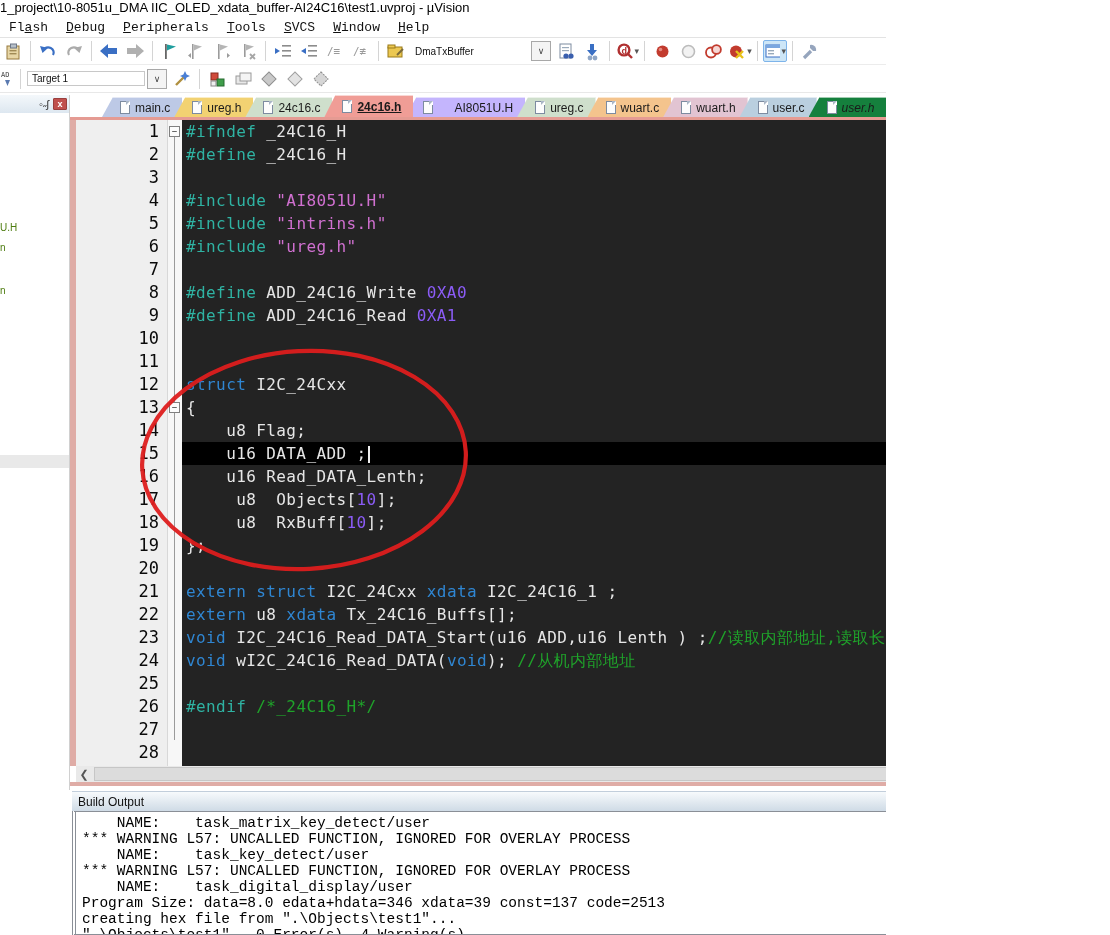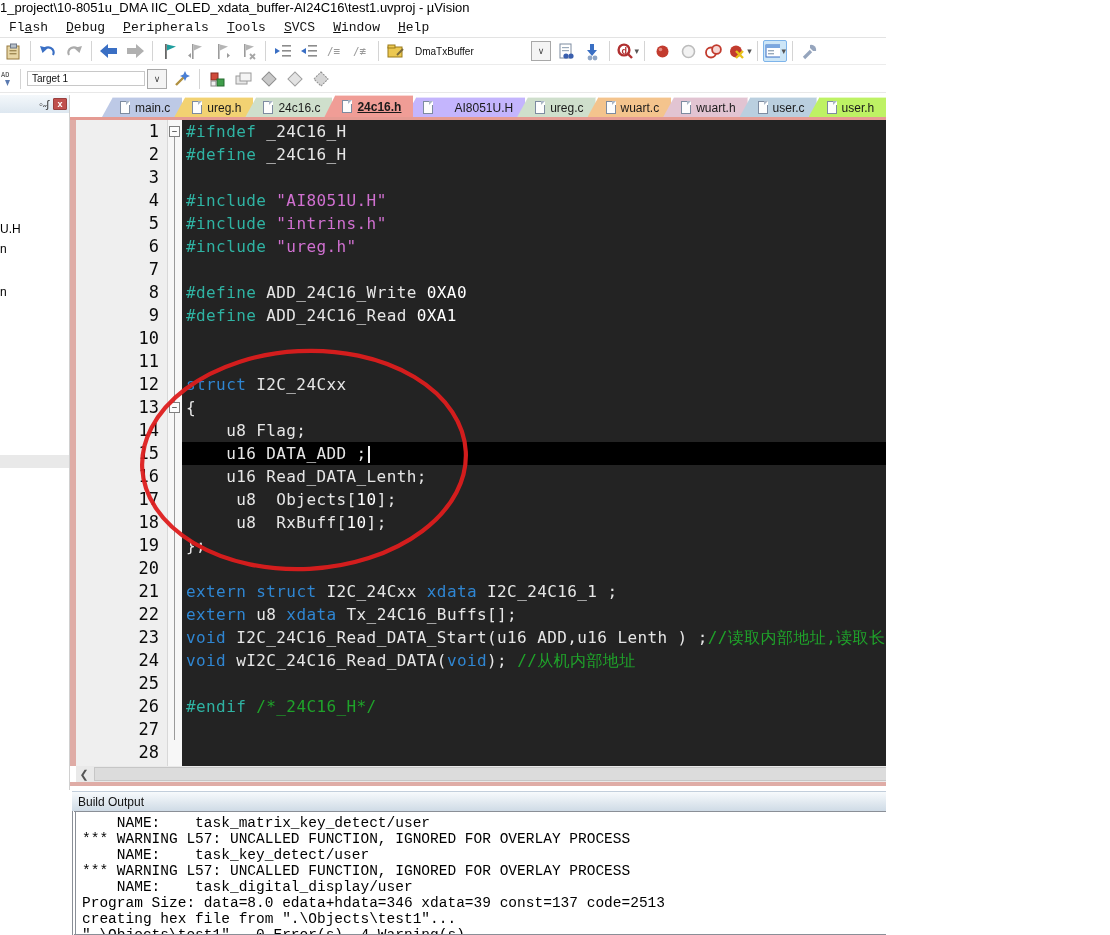--- a/index.html
+++ b/index.html
@@ -51,21 +51,21 @@
 
   
   #leftpanel { position:absolute; left:0; top:95px; width:70px; height:695px; background:#fff;
                border-right:1px solid #d0d0d0; overflow:hidden; }
   #leftpanel-header { height:18px; background:linear-gradient(#f4f8fb,#dde7f0);
                       display:flex; align-items:center; justify-content:flex-end; padding-right:2px; }
   .pin-icon { font-size:11px; color:#333; margin-right:4px; }
   .panel-close { width:14px; height:12px; background:#c0504d; color:#fff; font-size:9px;
                  display:inline-flex; align-items:center; justify-content:center;
                  border:1px solid #9a3f3d; border-radius:1px; font-weight:bold; }
-  .panel-frag { position:absolute; left:0; font-size:12px; color:#000000; white-space:nowrap; }
+  .panel-frag { position:absolute; left:0; font-size:10px; color:#4d7c0f; white-space:nowrap; }
   #panel-graybar { position:absolute; left:0; top:360px; width:69px; height:13px; background:#e9e9e9; }
 
   
   #editor-frame-left { position:absolute; left:70px; top:120px; width:6px; height:646px; background:#dfaca6; }
   #editor { position:absolute; left:76px; top:120px; width:1034px; height:646px;
             background:#232323; display:flex; overflow:hidden; }
   #gutter { width:92px; background:#efefef; border-right:1px solid #d8d8d8;
             font-family:"DejaVu Sans Mono", monospace; font-size:17px; color:#0a0a0a; }
   .gutter-num { height:23px; line-height:23px; text-align:right; padding-right:8px; }
   #foldmargin { width:14px; background:#f7f7f7; position:relative; }
@@ -75,21 +75,21 @@
               text-align:center; font-family:"DejaVu Sans Mono", monospace; }
   #codearea { flex:1; position:relative; overflow:hidden; }
   .code-line { height:23px; line-height:23px; white-space:pre;
                font-family:"DejaVu Sans Mono", monospace; font-size:16px; letter-spacing:0.4px;
                padding-left:4px; }
   .code-line.current { background:#000; }
   .tok-pl  { color:#e6e6e6; }
   .tok-pp  { color:#2fb3a3; }
   .tok-kw  { color:#2f86d2; }
   .tok-str { color:#d070d0; }
-  .tok-num { color:#ffffff; }
+  .tok-num { color:#8b5cf6; }
   .tok-cmt { color:#1fa32a; }
   .caret { display:inline-block; width:2px; height:17px; background:#f0f0f0;
            vertical-align:middle; margin-left:1px; }
 
   
   #annotation { position:absolute; left:136px; top:346px; width:340px; height:230px; pointer-events:none; }
 
   
   #hscroll { position:absolute; left:76px; top:766px; width:1034px; height:16px; background:#e9e9e9;
              display:flex; align-items:center; }
@@ -386,21 +386,21 @@
           <span class="tab-label">wuart.c</span>
         </span>
         <span class="tab" style="background: rgb(226, 196, 210);">
           <span class="doc-icon"></span>
           <span class="tab-label">wuart.h</span>
         </span>
         <span class="tab" style="background: rgb(186, 207, 223);">
           <span class="doc-icon"></span>
           <span class="tab-label">user.c</span>
         </span>
-        <span class="tab" style="background: #bef264;">
+        <span class="tab" style="background: #15803d; font-style: italic;">
           <span class="doc-icon"></span>
           <span class="tab-label">user.h</span>
         </span>
       </span>
     <span id="tab-filler"></span>
   </div>
   <div id="tab-underline"></div>
 
   <div id="editor-frame-left"></div>
 

